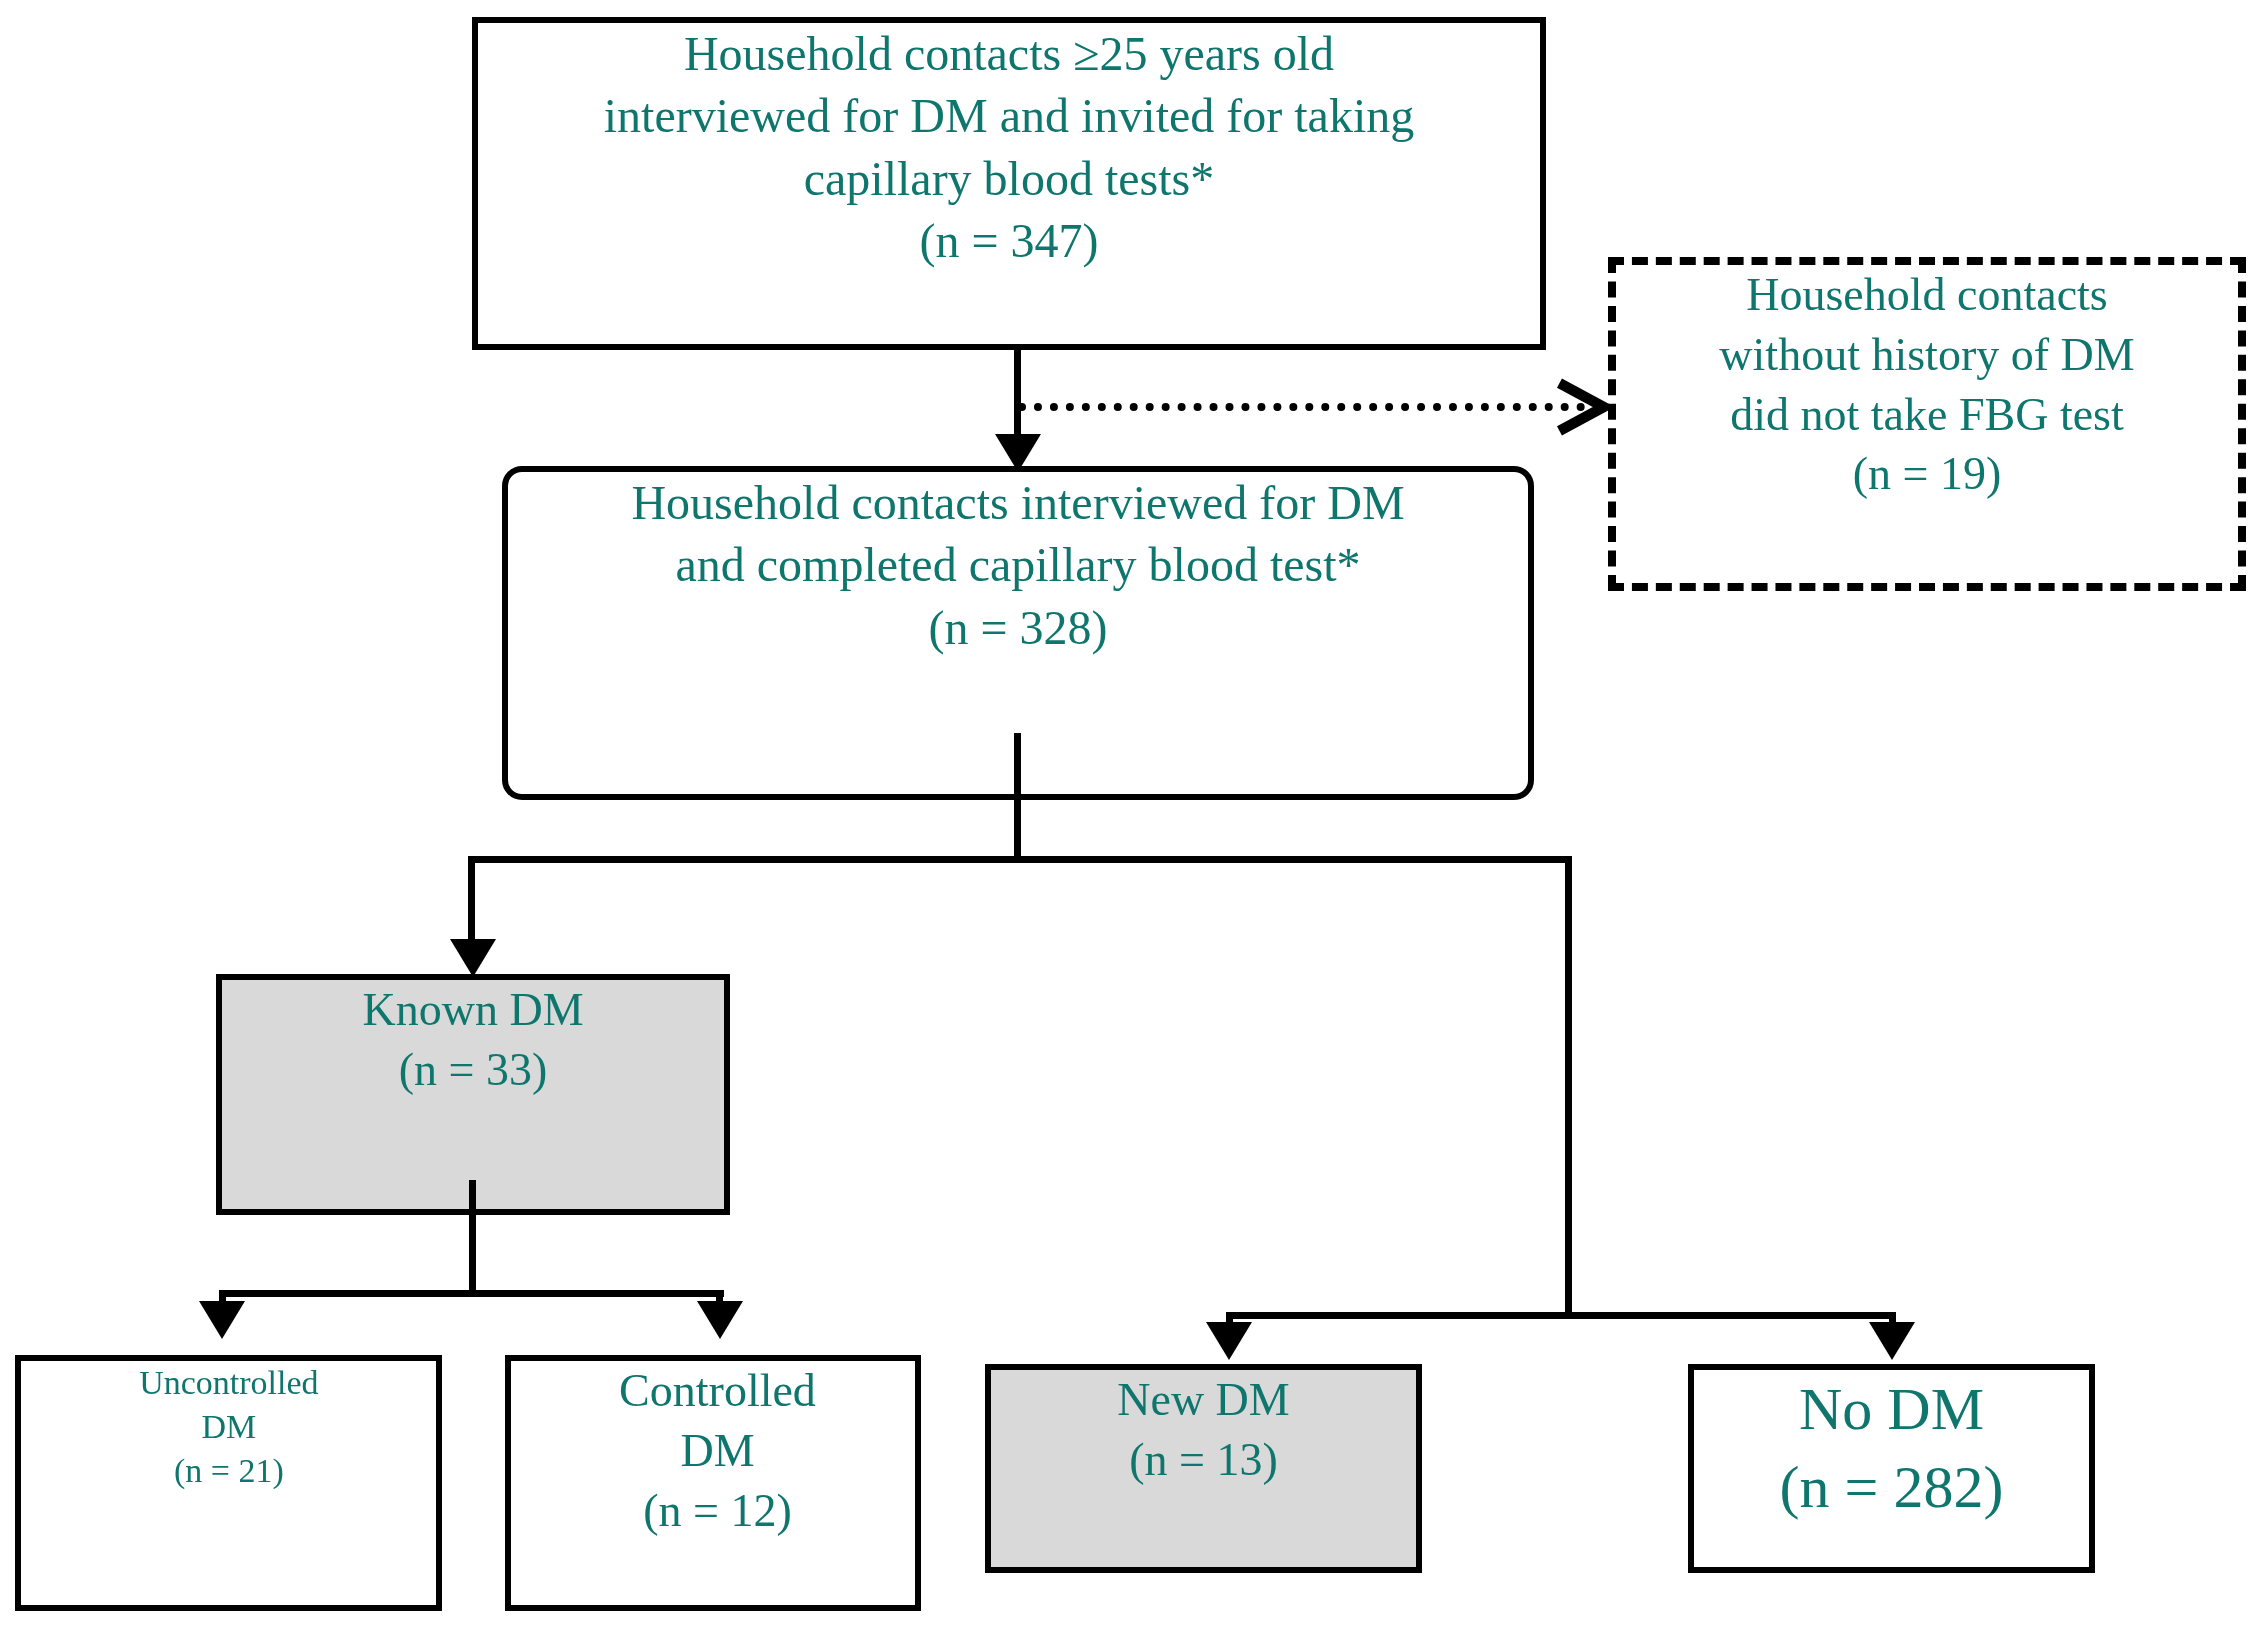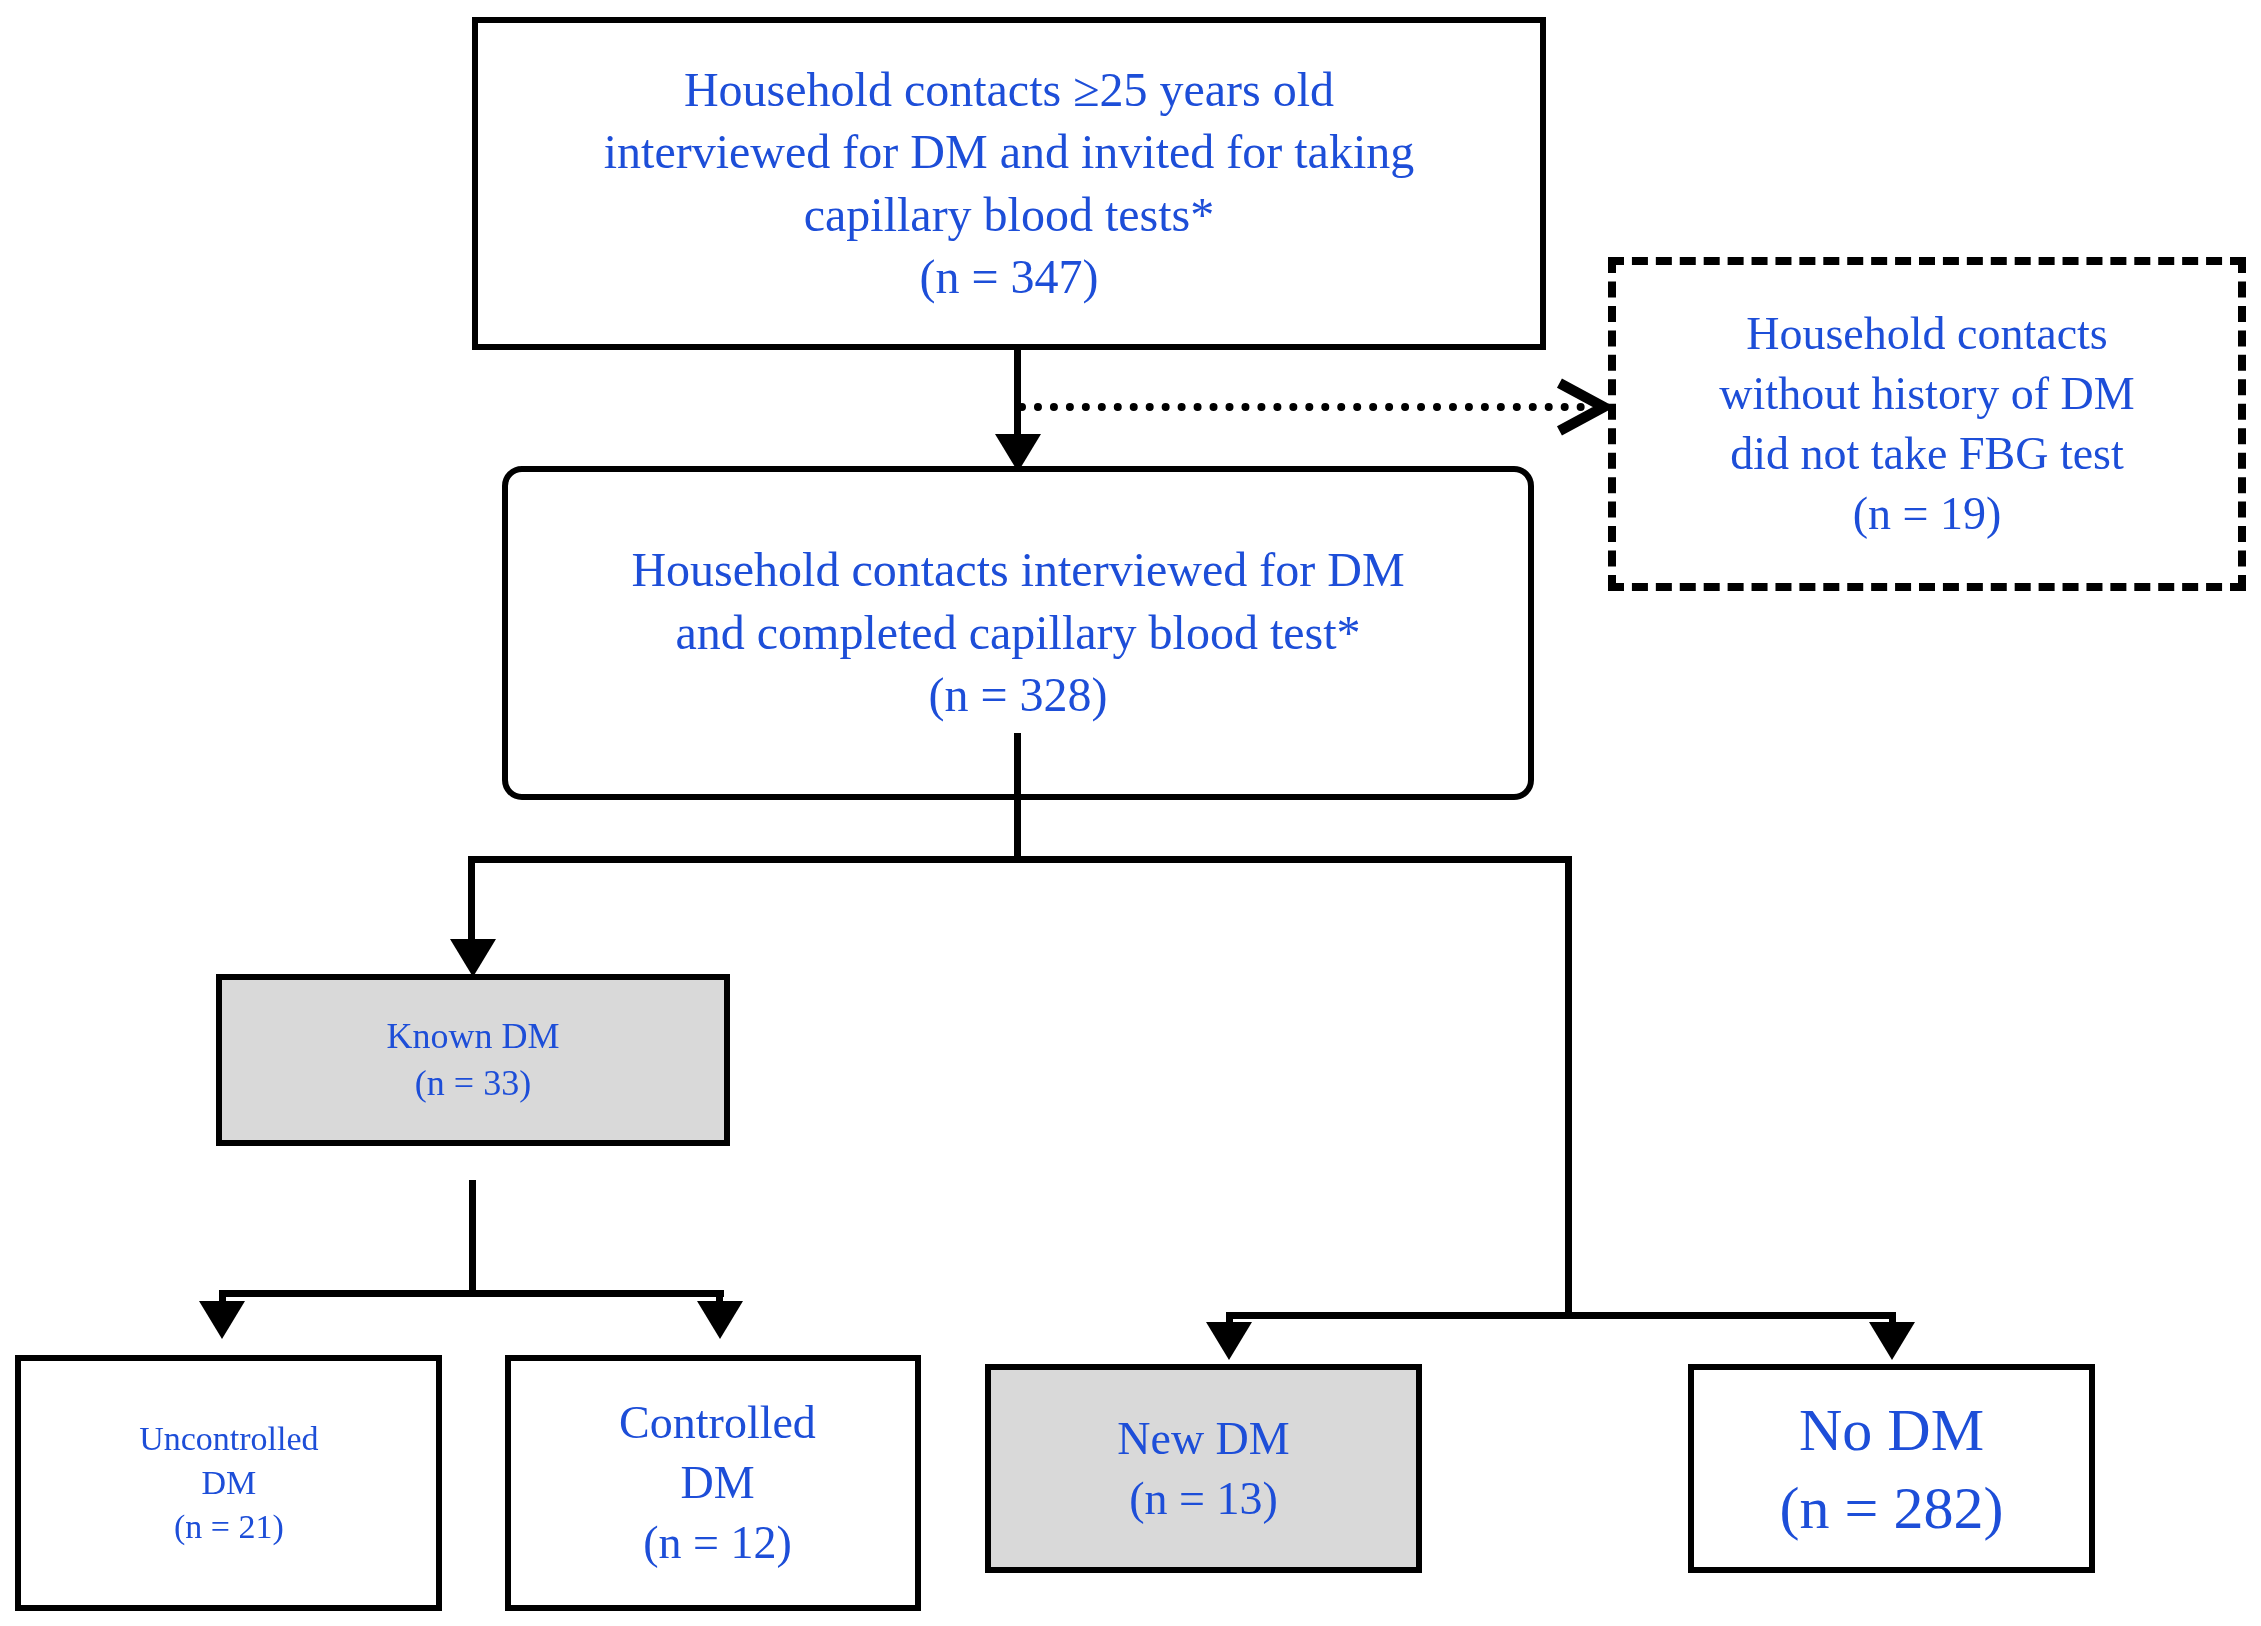--- a/index.html
+++ b/index.html
@@ -16,43 +16,43 @@
     height: 1627px;
     background: #ffffff;
     overflow: hidden;
   }
   .node {
     position: absolute;
     box-sizing: border-box;
     border: 6.8px solid #000000;
     background: #ffffff;
     display: flex;
-    align-items: center;
+    align-items: flex-start;
     justify-content: center;
     text-align: center;
     line-height: 1.30;
-    color: #1d4ed8;
+    color: #0f766e;
   }
   .node .txt {
     display: block;
     width: 100%;
     padding: 0 8.6px;
     white-space: pre-line;
   }
   .node.shaded { background: #d9d9d9; }
   .node.dashed {
     border-style: dashed;
     border-width: 8px;
     background: #ffffff;
   }
   
   #box-source   { left:472px;  top:17px;   width:1074px; height:333px; font-size:48px; }
   #box-excluded { left:1608px; top:257px;  width:638px; height:334px; font-size:46px; }
   #box-completed{ left:502px;  top:466px;  width:1032px; height:334px; font-size:48px;border-radius:20px; }
-  #box-known    { left:216px;  top:974px; width:514px;  height:172px; font-size:36px; }
+  #box-known    { left:216px;  top:974px; width:514px;  height:241px; font-size:46px; }
   #box-uncontrolled { left:15.4px;  top:1355px; width:427px; height:256px; font-size:34px; }
   #box-controlled   { left:505px; top:1355px; width:416px; height:256px; font-size:46px;padding-left:9px; }
   #box-new          { left:985px; top:1364px; width:437px; height:209px; font-size:46px; }
   #box-no           { left:1688px; top:1364px; width:407px; height:209px; font-size:60px; }
 
   
   .vline, .hline {
     position: absolute;
     background: #000000;
   }

